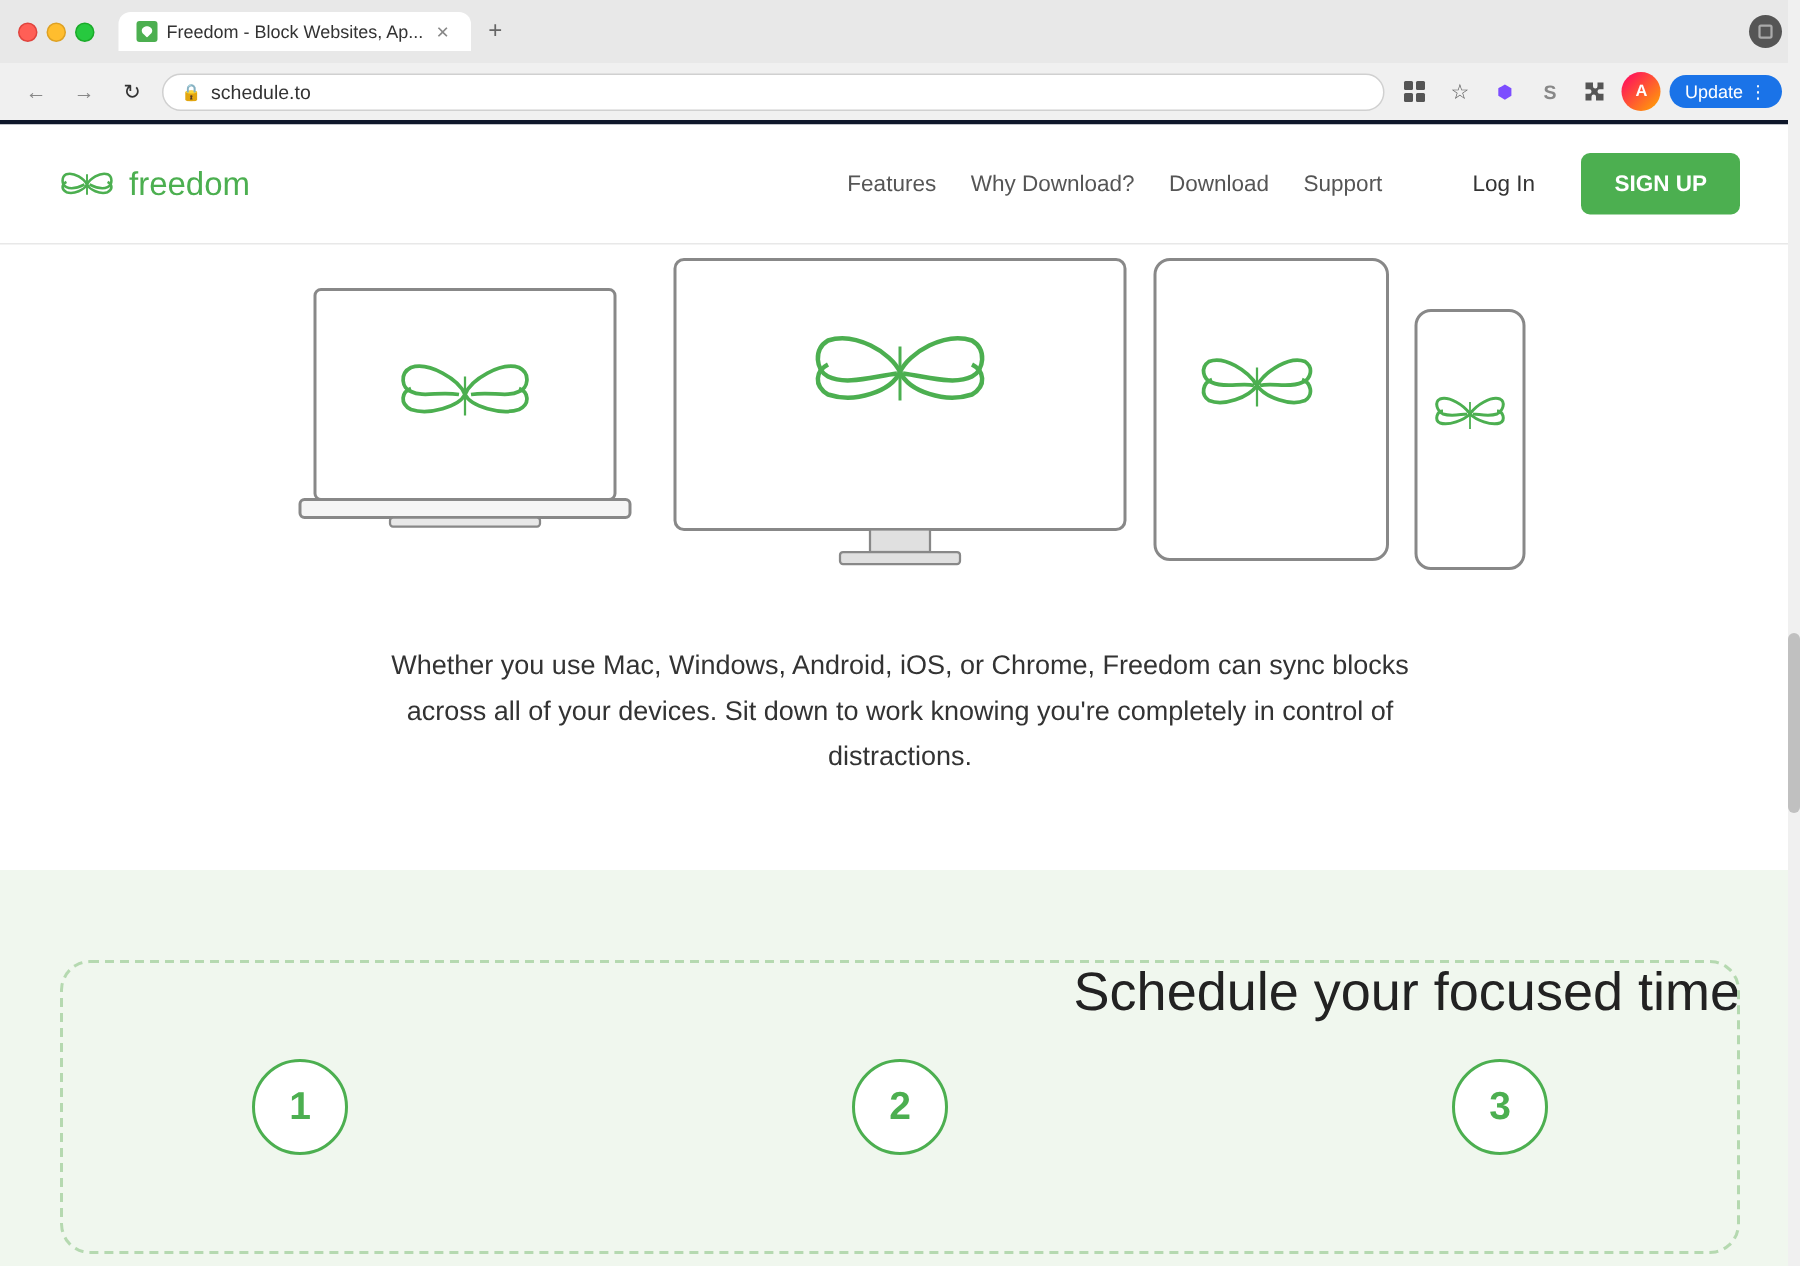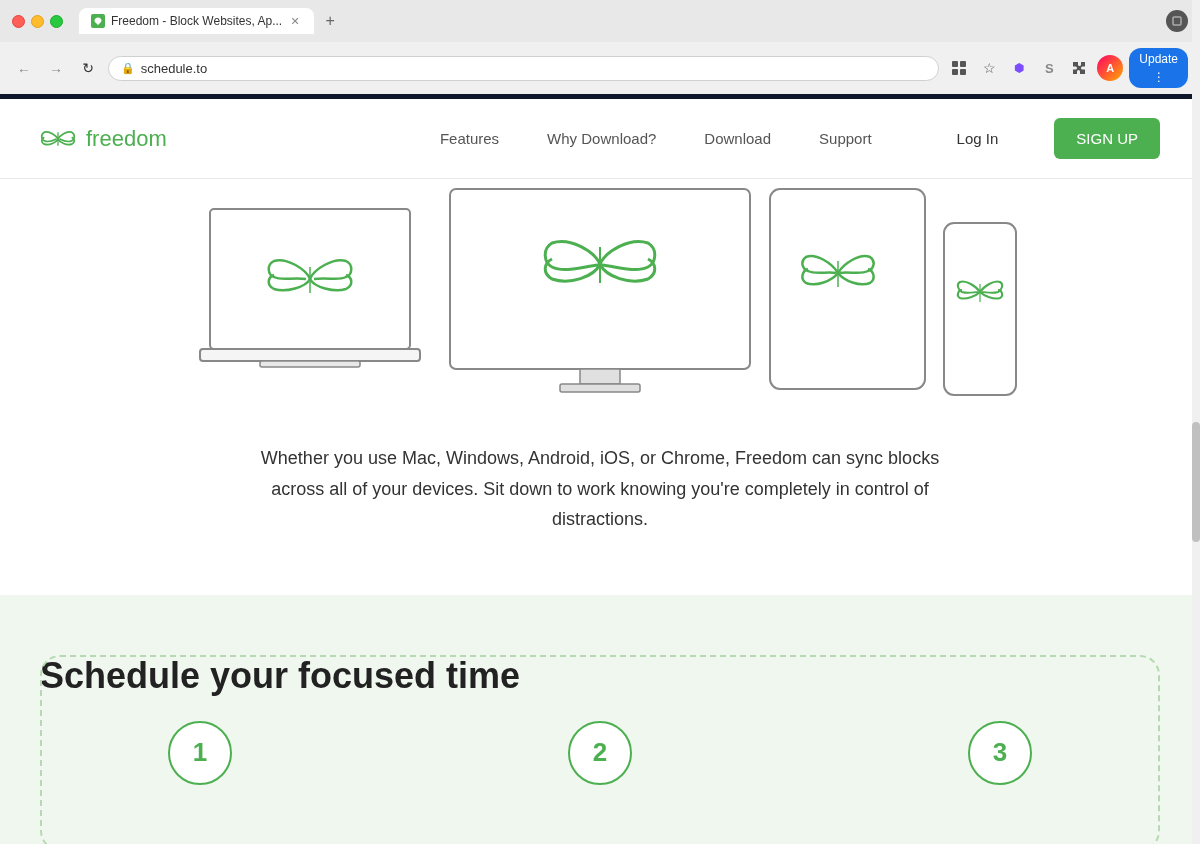--- a/index.html
+++ b/index.html
@@ -1,21 +1,21 @@
 <!DOCTYPE html>
 <html><head>
   <meta charset="utf-8">
   <style>
     * { margin: 0; padding: 0; box-sizing: border-box; }
     body { font-family: -apple-system, BlinkMacSystemFont, 'Segoe UI', sans-serif; background: #fff; width: 1200px; overflow-x: hidden; }
 
     
     .browser-chrome {
       background: #f0f0f0;
-      border-bottom: 5px solid #0f172a;
+      border-bottom: 3px solid #0f172a;
     }
     .browser-titlebar {
       display: flex;
       align-items: center;
       padding: 8px 12px;
       gap: 8px;
       background: #e8e8e8;
     }
     .traffic-lights { display: flex; gap: 6px; align-items: center; }
     .traffic-light {
@@ -116,21 +116,21 @@
       color: white; font-size: 11px; font-weight: bold;
     }
     .update-btn {
       background: #1a73e8;
       color: white;
       border: none;
       border-radius: 12px;
       padding: 4px 10px;
       font-size: 12px;
       cursor: pointer;
-      display: flex; align-items: center; gap: 4px; flex-direction: column;
+      display: flex; align-items: center; gap: 4px;
     }
 
     
     .site-content { background: #fff; }
 
     
     .site-nav {
       display: flex;
       align-items: center;
       padding: 0 40px;
@@ -145,21 +145,21 @@
       font-weight: 500;
       text-decoration: none;
       flex: 0 0 auto;
     }
     .logo-butterfly {
       width: 36px; height: 24px;
     }
     .nav-links {
       display: flex;
       align-items: center;
-      gap: 48px;
+      gap: 23px;
       margin-left: auto;
       list-style: none;
     }
     .nav-link {
       color: #555;
       font-size: 15px;
       text-decoration: none;
       cursor: pointer;
     }
     .nav-login {
@@ -170,21 +170,21 @@
       cursor: pointer;
       padding-left: 29px;
     }
     .nav-signup {
       background: #4CAF50;
       color: white;
       border: none;
       border-radius: 6px;
       padding: 12px 22px;
       font-size: 15px;
-      font-weight: 400;
+      font-weight: 700;
       cursor: pointer;
       margin-left: 8px;
     }
 
     
     .devices-section {
       background: #fff;
       padding: 0 64px 60px;
       text-align: center;
     }
@@ -206,23 +206,23 @@
     }
 
     
     .schedule-section {
       background: #f0f7ee;
       padding: 60px 40px 80px;
       position: relative;
       overflow: hidden;
     }
     .schedule-section h2 {
-      text-align: left;
+      text-align: right;
       font-size: 36px;
-      font-weight: 700;
+      font-weight: 400;
       color: #222;
       margin-bottom: 24px;
     }
     .schedule-desc {
       text-align: center;
       max-width: 800px;
       margin: 0 auto 60px;
       font-size: 17px;
       line-height: 1.7;
       color: #444;

